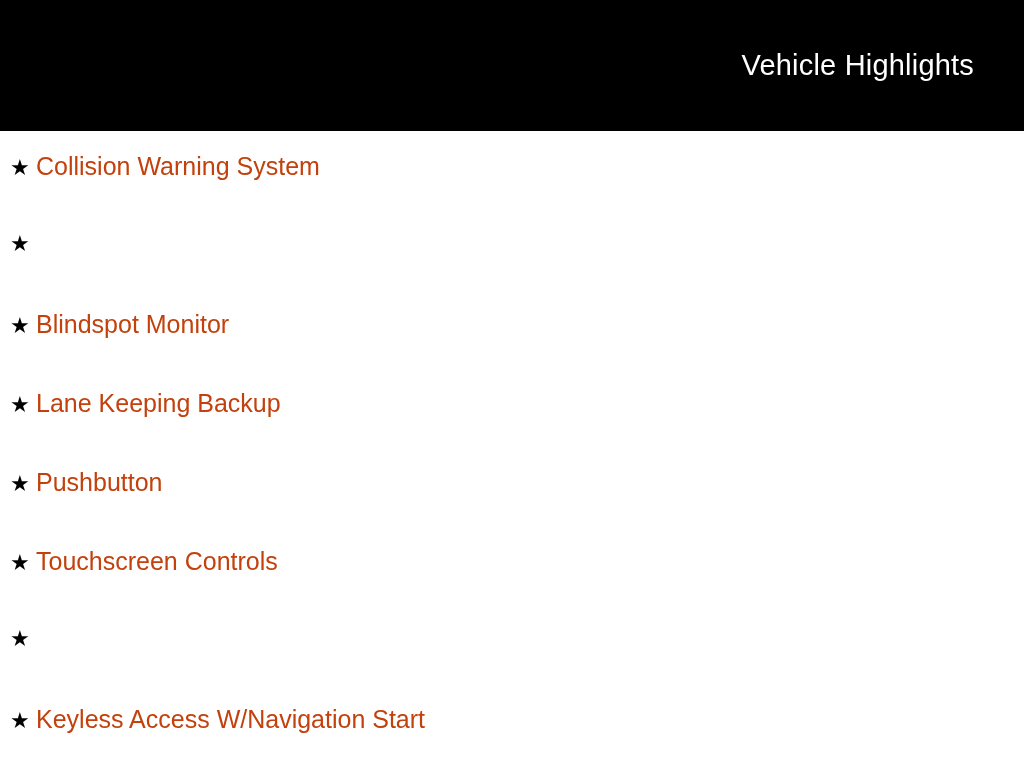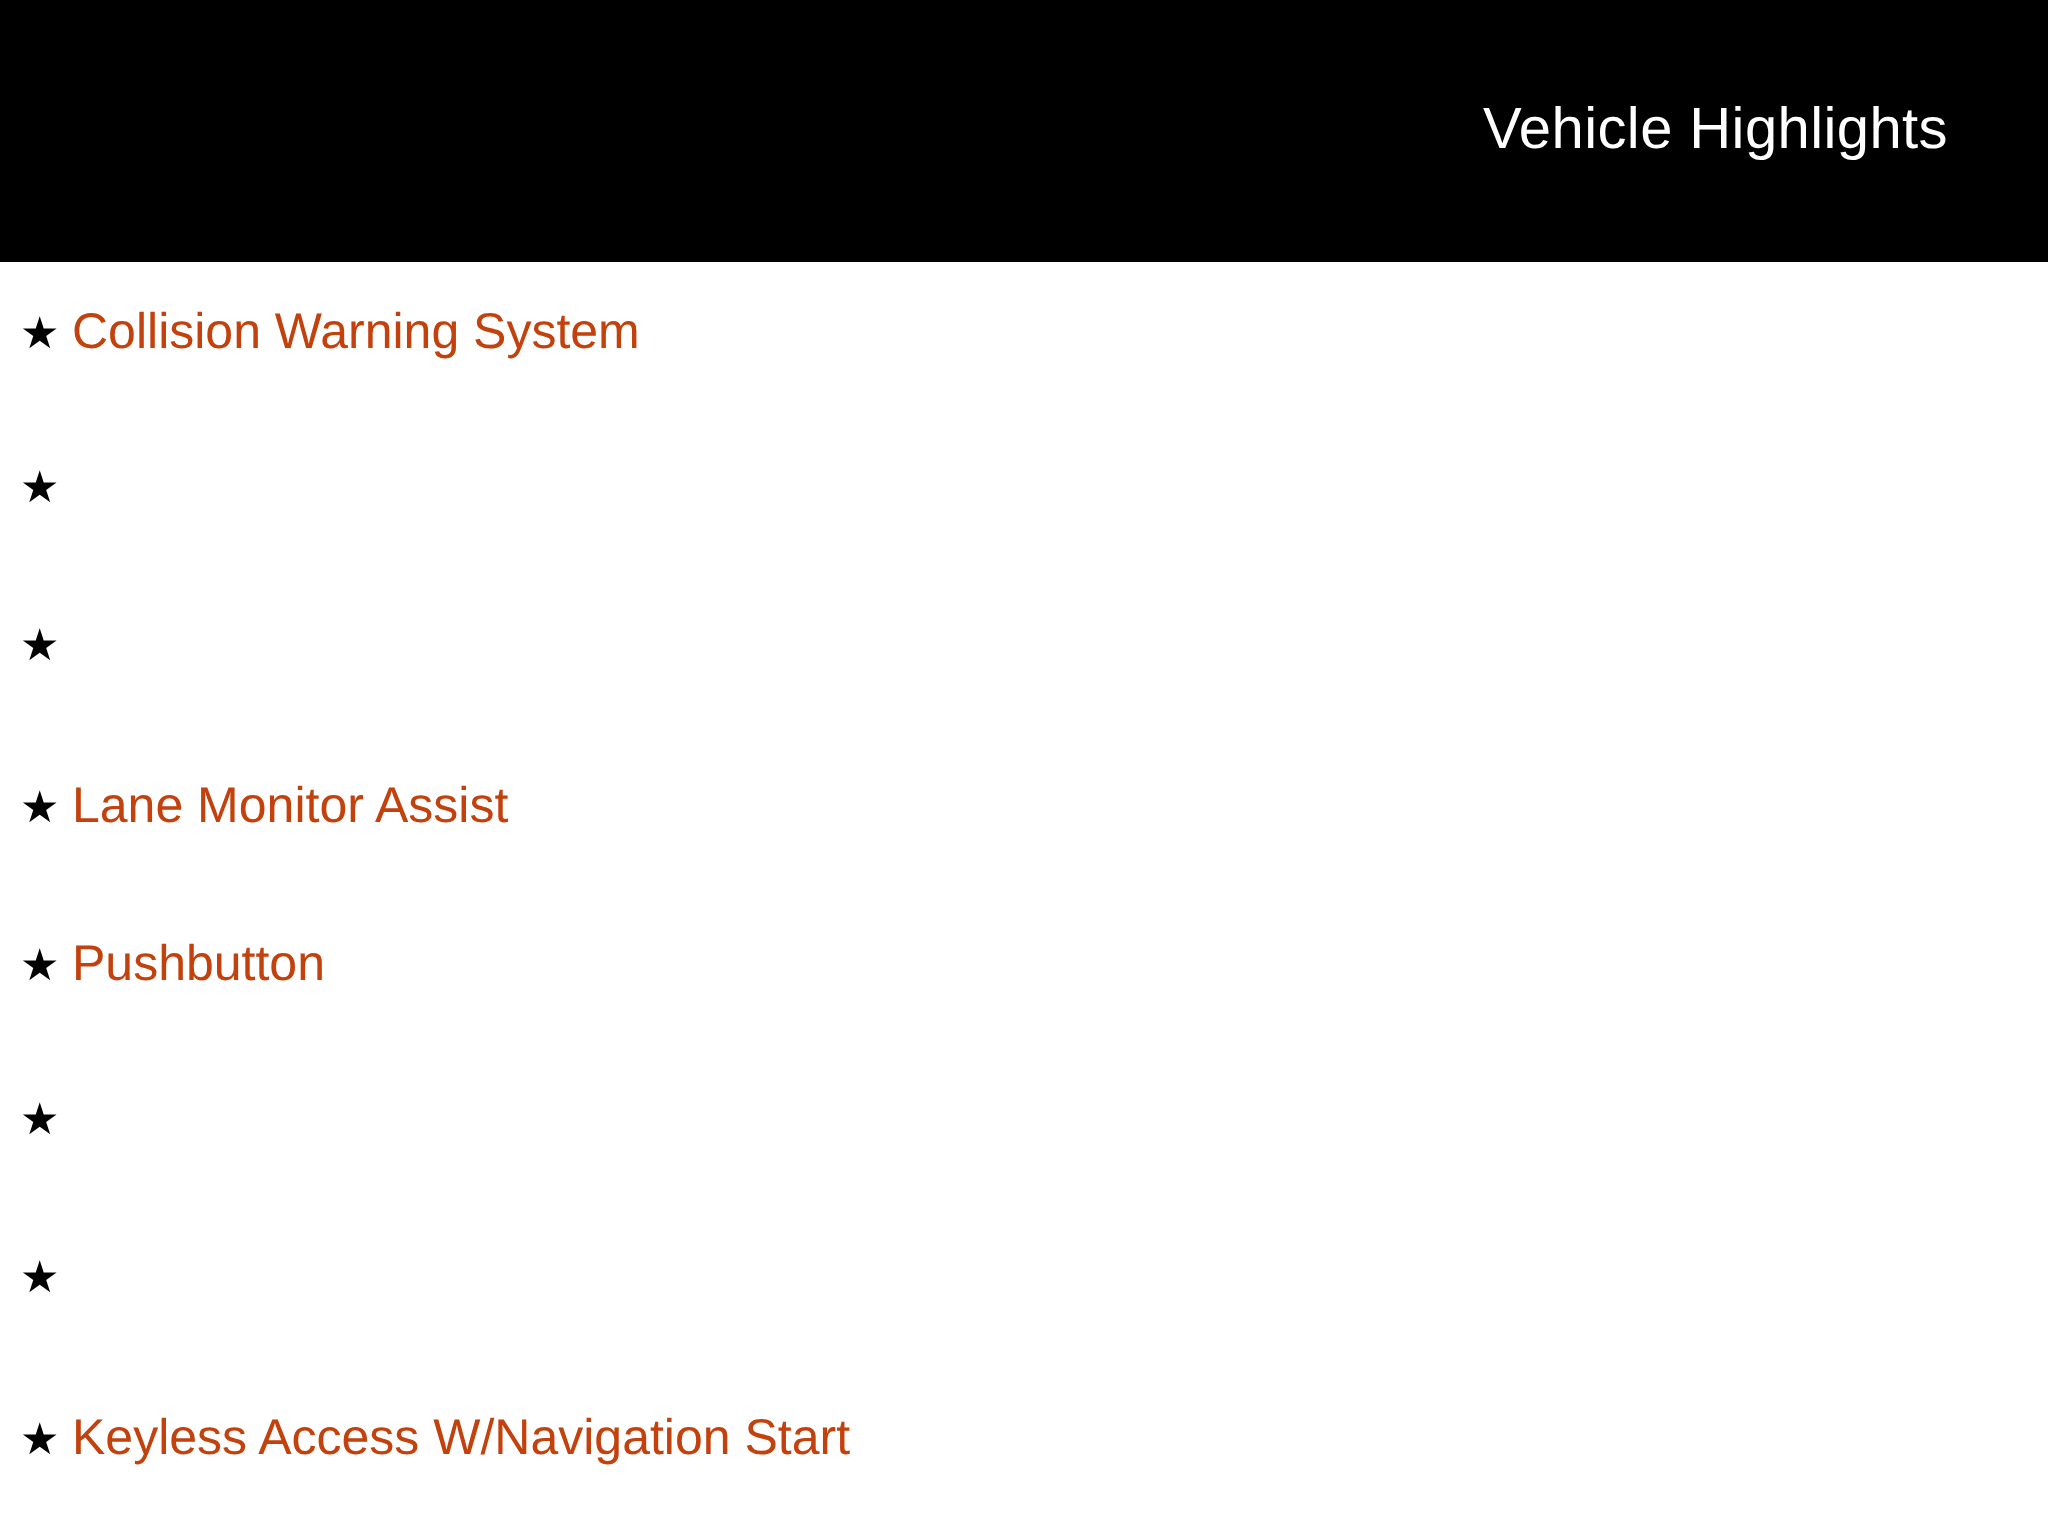--- a/index.html
+++ b/index.html
@@ -77,31 +77,33 @@
   <ul class="highlights-list">
     <li class="highlight-item">
       <span class="star-icon">★</span>
       <span class="highlight-label">Collision Warning System</span>
     </li>
     <li class="highlight-item">
       <span class="star-icon">★</span>
     </li>
     <li class="highlight-item">
       <span class="star-icon">★</span>
+      <span class="highlight-label">Blindspot Monitor</span>
     </li>
     <li class="highlight-item">
       <span class="star-icon">★</span>
-      <span class="highlight-label">Lane Monitor Assist</span>
+      <span class="highlight-label">Lane Keeping Backup</span>
     </li>
     <li class="highlight-item">
       <span class="star-icon">★</span>
       <span class="highlight-label">Pushbutton</span>
     </li>
     <li class="highlight-item">
       <span class="star-icon">★</span>
+      <span class="highlight-label">Touchscreen Controls</span>
     </li>
     <li class="highlight-item">
       <span class="star-icon">★</span>
     </li>
     <li class="highlight-item">
       <span class="star-icon">★</span>
       <span class="highlight-label">Keyless Access W/Navigation Start</span>
     </li>
   </ul>
 

